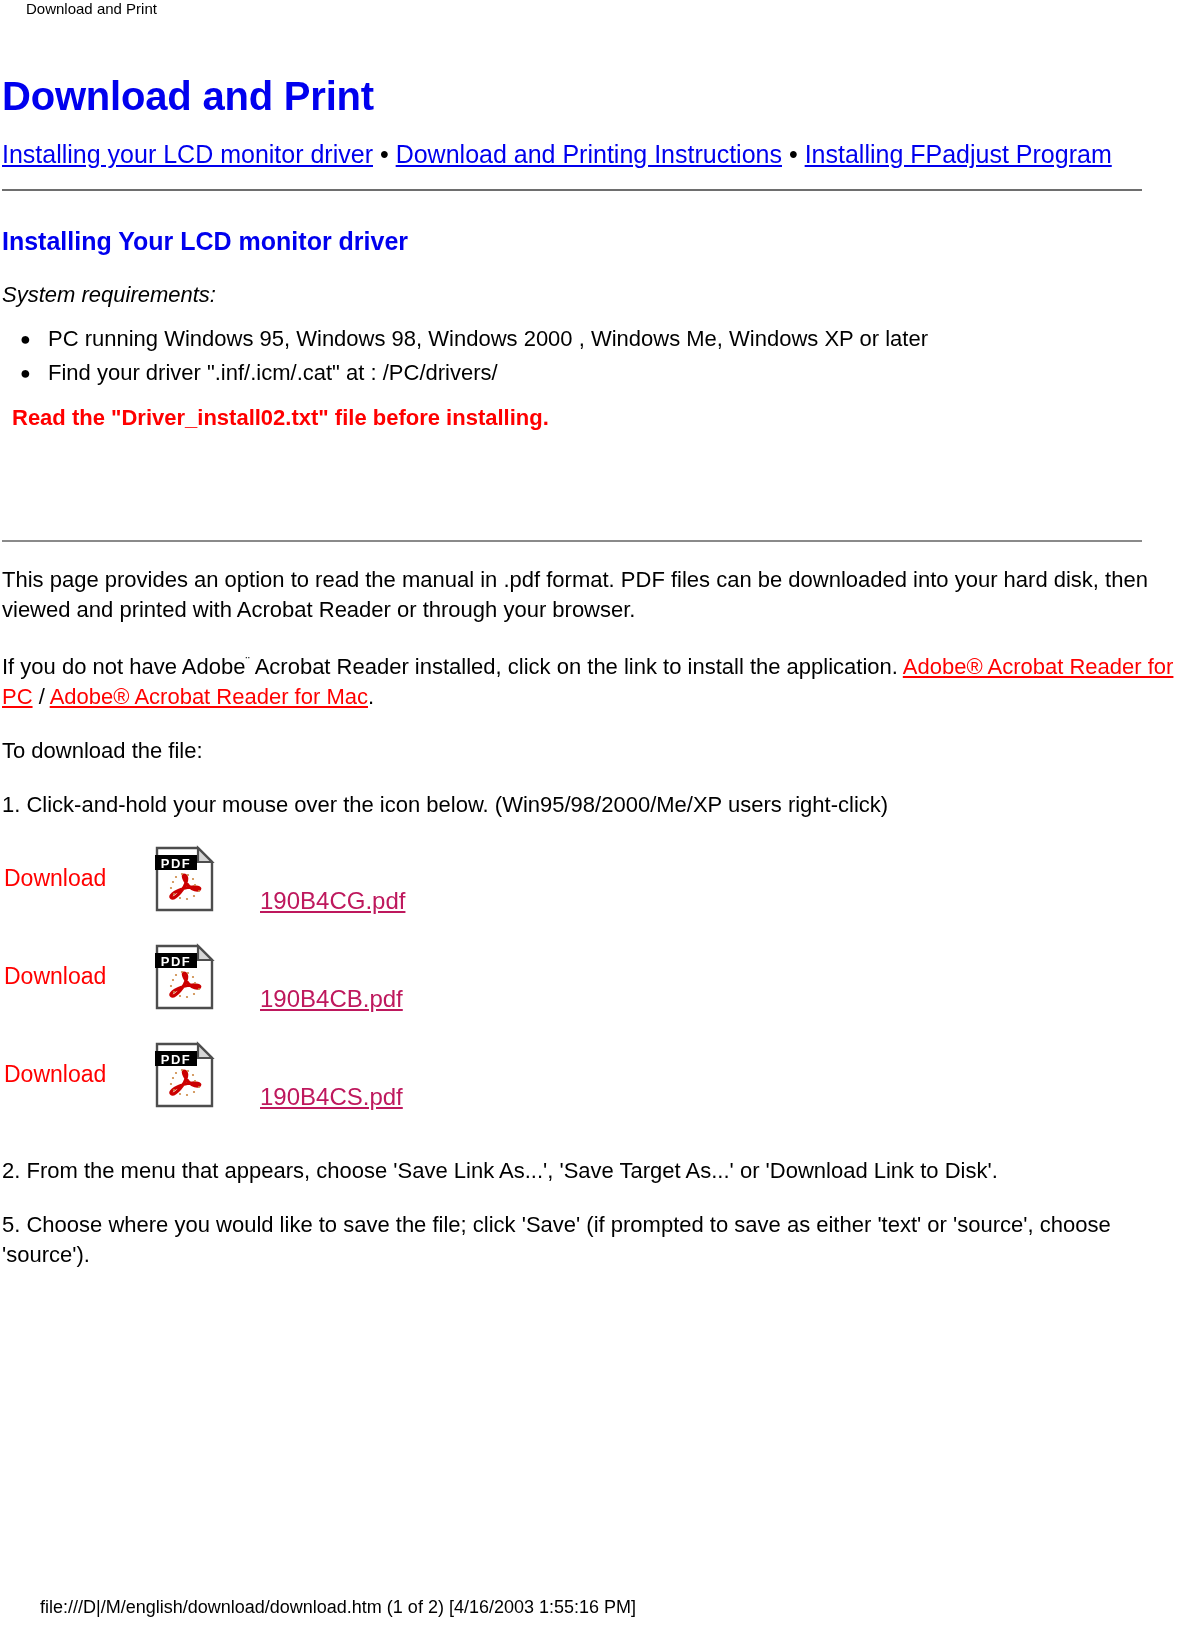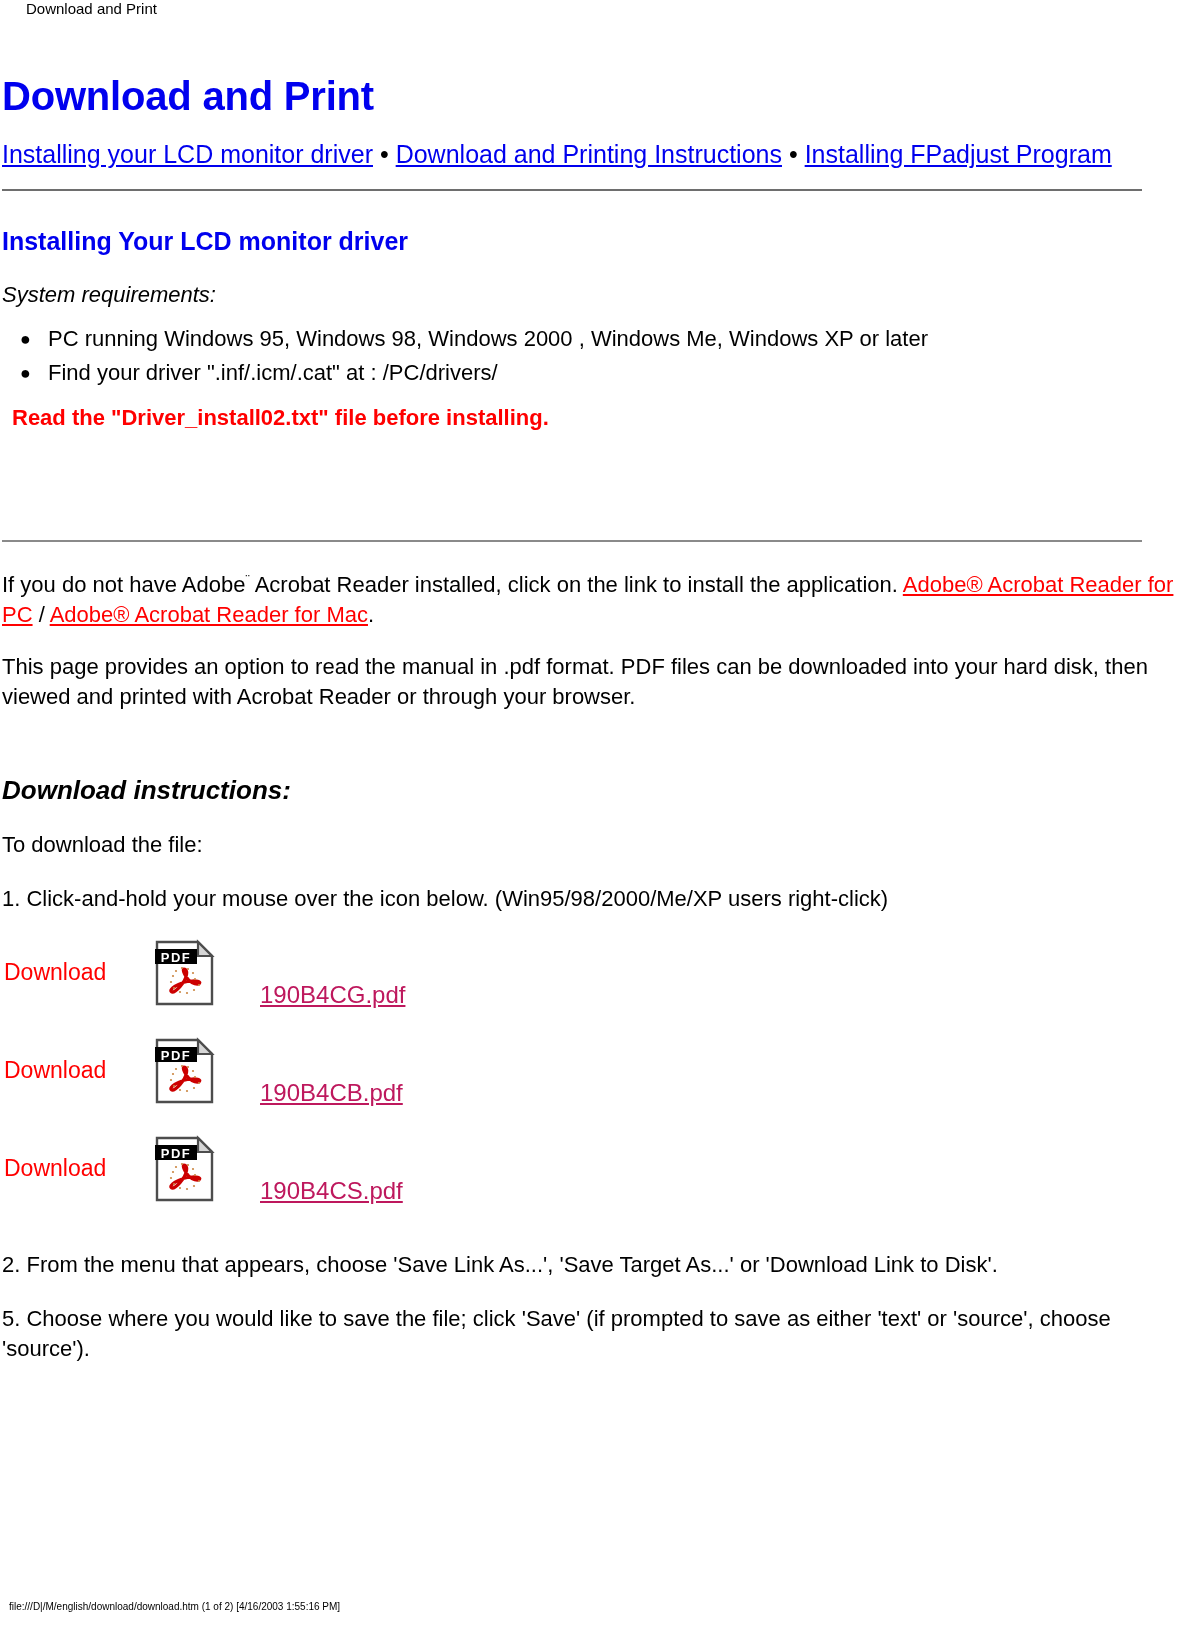--- a/index.html
+++ b/index.html
@@ -183,23 +183,23 @@
     top: 48px;
     font-size: 24px;
     line-height: 30px;
     color: #be185d;
     margin-left: 32px;
   }
 
   
   .footer {
     position: absolute;
-    left: 9px;
+    left: 40px;
     top: 1598px;
-    font-size: 10px;
+    font-size: 18px;
     line-height: 18px;
     color: #000000;
     white-space: nowrap;
   }
 </style>
 </head>
 <body>
 
 <div class="page-header">
   <span>Download and Print</span>
@@ -229,27 +229,26 @@
       <span>Find your driver ".inf/.icm/.cat" at : /PC/drivers/</span>
     </li>
   </ul>
 
   <p class="warn">Read the "Driver_install02.txt" file before installing.</p>
 
   <div class="spacer-block"></div>
 
   <hr class="rule2">
 
+  <p class="body-text">This page provides an option to read the manual in .pdf format. PDF files can be downloaded into your hard disk, then viewed and printed with Acrobat Reader or through your browser.</p>
+
   <p class="body-text">
     <span>If you do not have Adobe</span><sup class="tm">¨</sup><span> Acrobat Reader installed, click on the link to install the application. </span><a href="#">Adobe® Acrobat Reader for PC</a><span> / </span><a href="#">Adobe® Acrobat Reader for Mac</a><span>.</span>
   </p>
 
-  <p class="body-text">This page provides an option to read the manual in .pdf format. PDF files can be downloaded into your hard disk, then viewed and printed with Acrobat Reader or through your browser.</p>
-
-  <h3 class="dl-instructions">Download instructions:</h3>
 
   <p class="step">To download the file:</p>
 
   <p class="step">1. Click-and-hold your mouse over the icon below. (Win95/98/2000/Me/XP users right-click)</p>
 
   <div class="dl-list">
 
     <div class="dl-row">
       <span class="dl-label">Download</span>
       <span class="pdf-icon">

